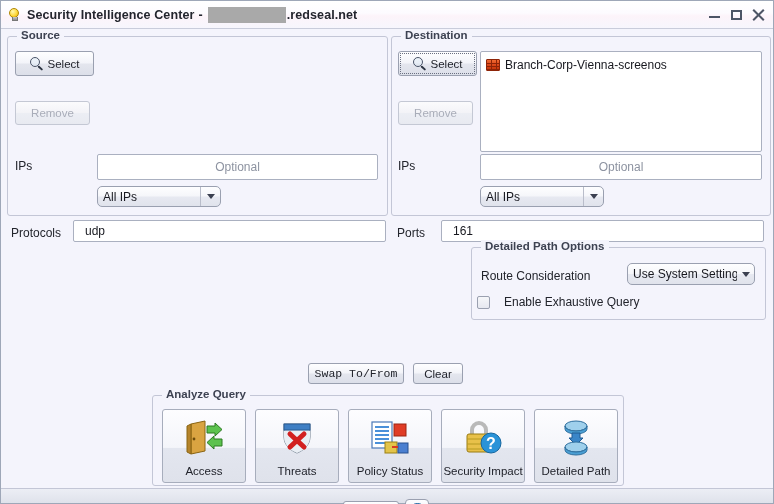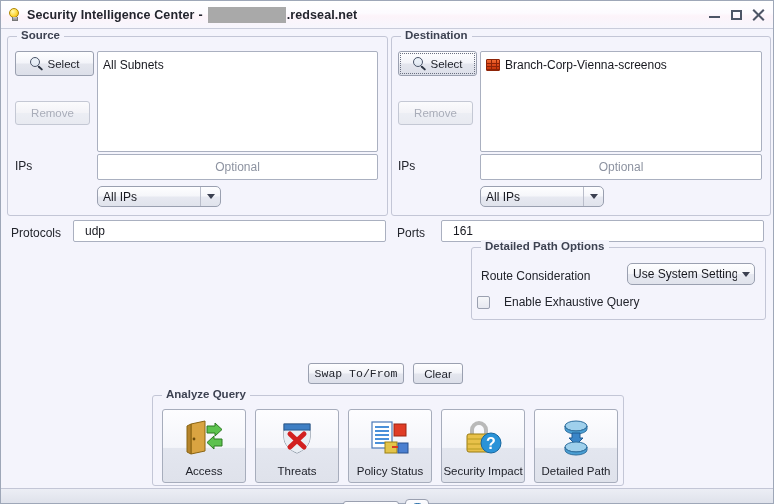--- a/index.html
+++ b/index.html
@@ -221,25 +221,20 @@
             <span class="ring"></span>
             <span class="hand"></span>
           </span>
         <span>Select</span>
       </div>
 
       <div class="btn disabled" style="position:absolute;left:7px;top:64px;width:75px;height:24px;">
         <span>Remove</span>
       </div>
 
-      <div class="listbox" style="position:absolute;left:89px;top:14px;width:281px;height:101px;">
-        <div class="listrow">
-          <span>All Subnets</span>
-        </div>
-      </div>
 
       <span class="lbl" style="position:absolute;left:7px;top:122px;">IPs</span>
 
       <div class="textfield placeholder" style="position:absolute;left:89px;top:117px;width:281px;height:26px;">
         <span>Optional</span>
       </div>
 
       <div class="combo" style="position:absolute;left:89px;top:149px;width:124px;height:21px;">
         <span class="cv">All IPs</span>
         <span class="arrowbox">

